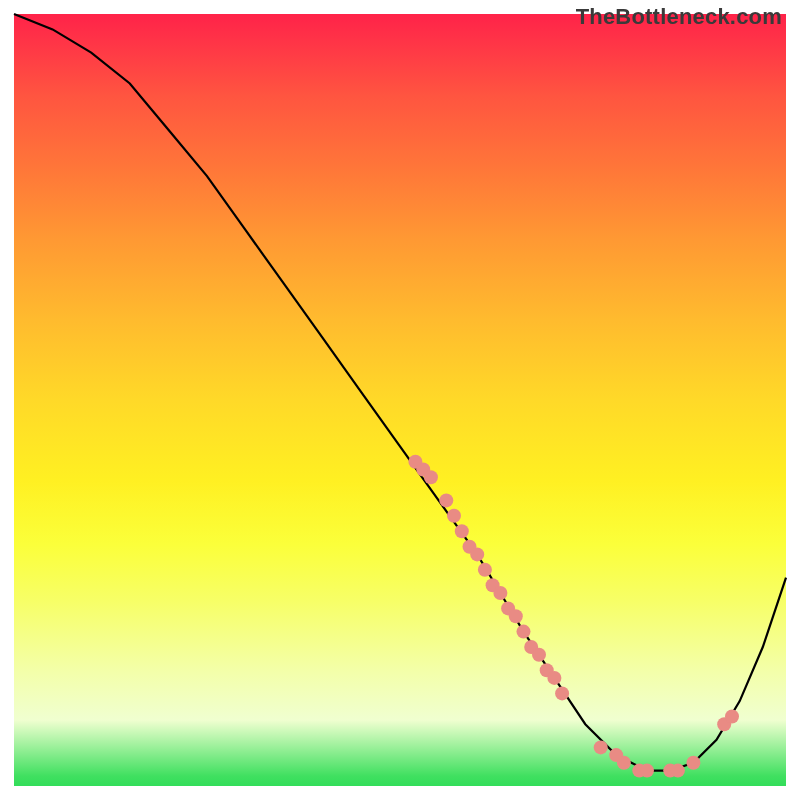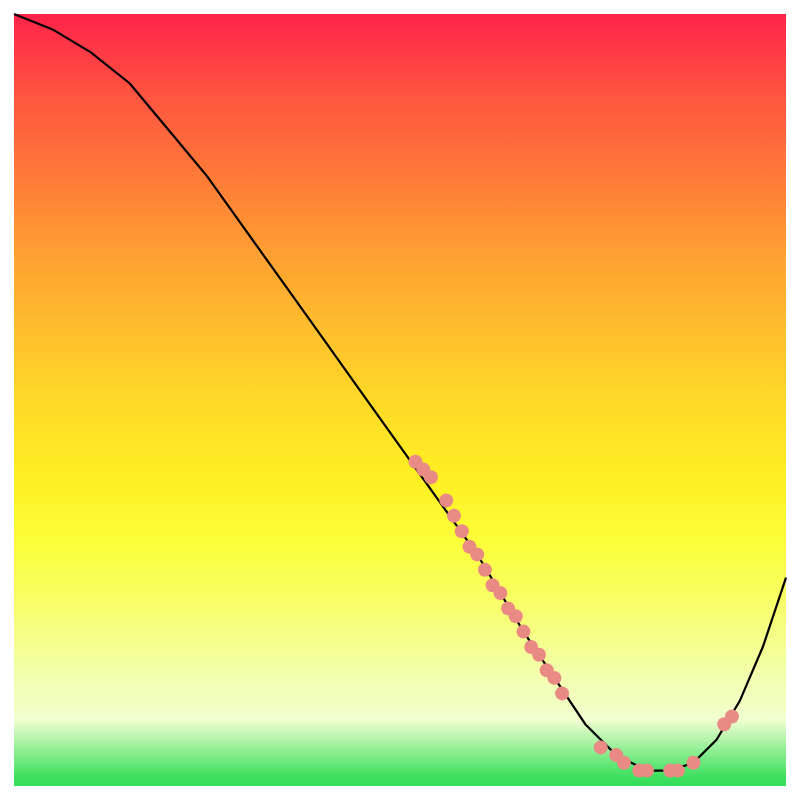--- a/index.html
+++ b/index.html
@@ -53,20 +53,21 @@
     position: absolute;
     left: 0;
     top: 0;
   }
 </style>
 </head>
 <body>
 
 <div class="container">
   <div class="border"></div>
+  <div class="watermark">TheBottleneck.com</div>
   <svg class="plot" width="800" height="800" viewBox="0 0 800 800">
     <path id="curve-path" fill="none" stroke-width="2.2" d="M14.0 14.0 L52.6 29.4 L91.2 52.6 L129.8 83.5 L168.4 129.8 L207.0 176.1 L245.6 230.2 L284.2 284.2 L322.8 338.2 L361.4 392.3 L400.0 446.3 L438.6 500.4 L477.2 554.4 L500.4 593.0 L523.5 631.6 L554.4 677.9 L585.3 724.2 L616.2 755.1 L647.0 770.6 L670.2 770.6 L693.4 762.8 L716.5 739.7 L739.7 701.1 L762.8 647.0 L786.0 577.6" stroke="#000000"></path>
     <g id="markers">
         <circle cx="415.4" cy="461.8" r="7" fill="#e98b84" stroke="#c96b64" stroke-width="0"></circle>
         <circle cx="423.2" cy="469.5" r="7" fill="#e98b84" stroke="#c96b64" stroke-width="0"></circle>
         <circle cx="430.9" cy="477.2" r="7" fill="#e98b84" stroke="#c96b64" stroke-width="0"></circle>
         <circle cx="446.3" cy="500.4" r="7" fill="#e98b84" stroke="#c96b64" stroke-width="0"></circle>
         <circle cx="454.0" cy="515.8" r="7" fill="#e98b84" stroke="#c96b64" stroke-width="0"></circle>
         <circle cx="461.8" cy="531.2" r="7" fill="#e98b84" stroke="#c96b64" stroke-width="0"></circle>
         <circle cx="469.5" cy="546.7" r="7" fill="#e98b84" stroke="#c96b64" stroke-width="0"></circle>

